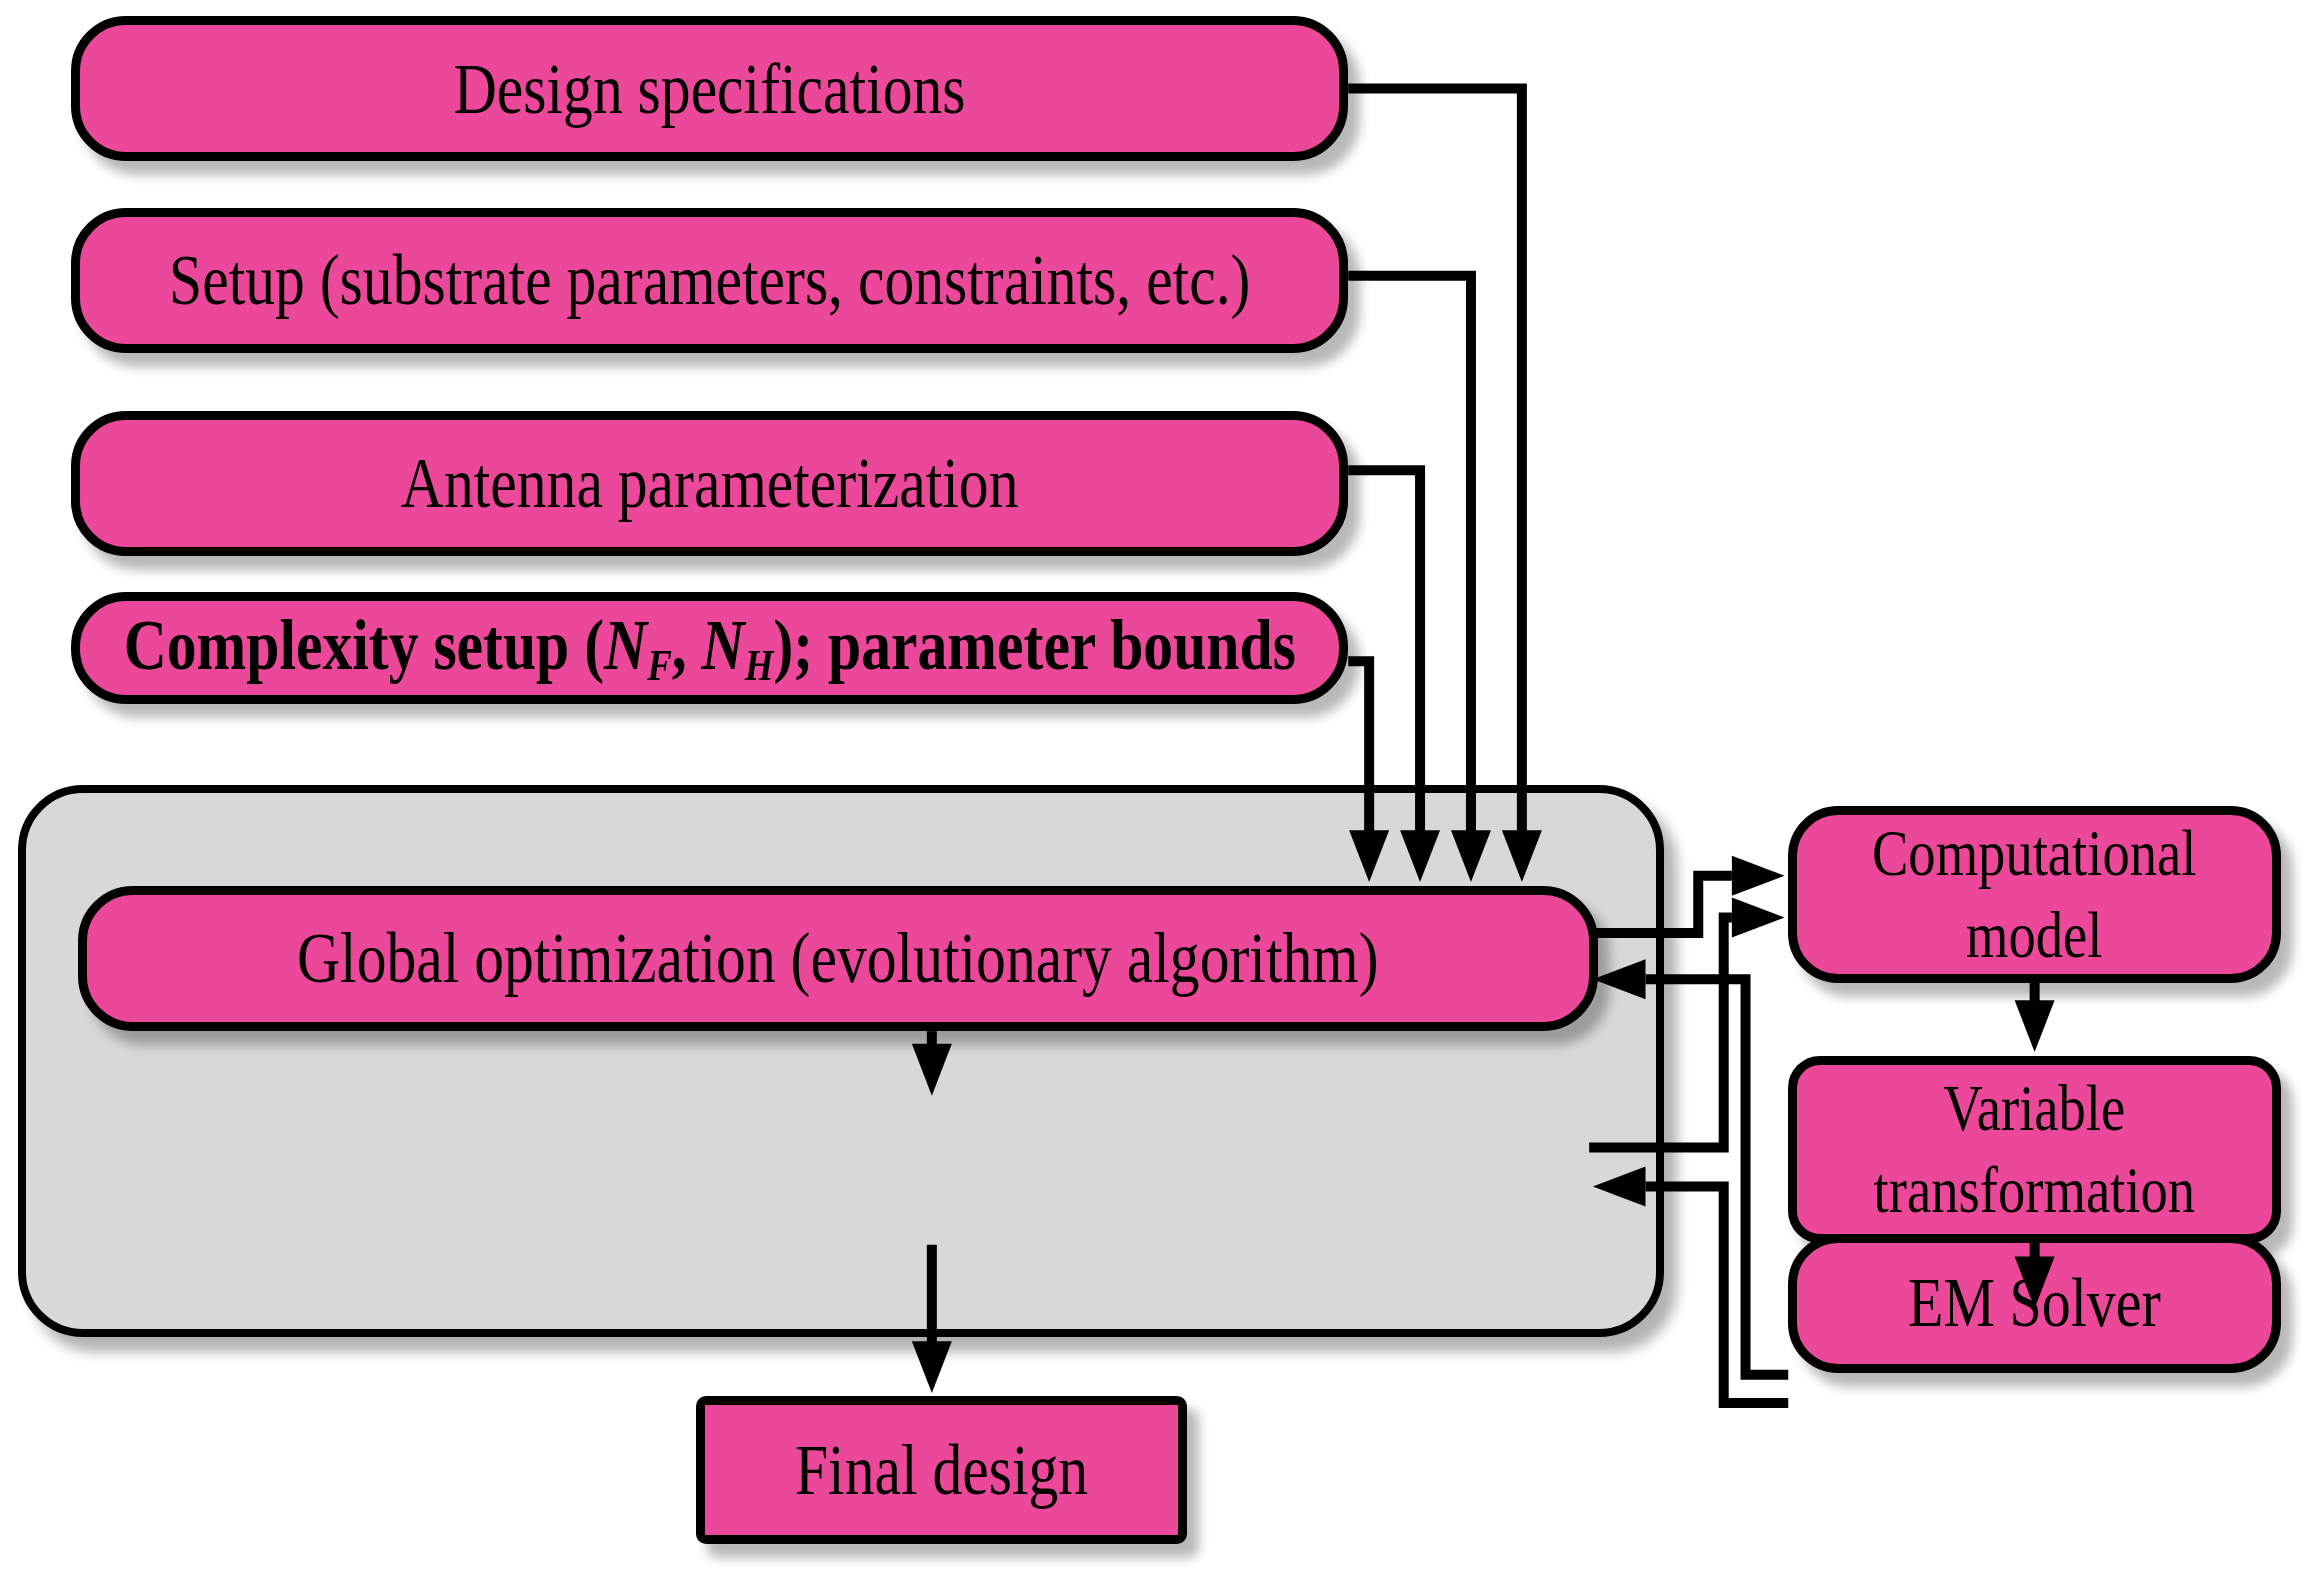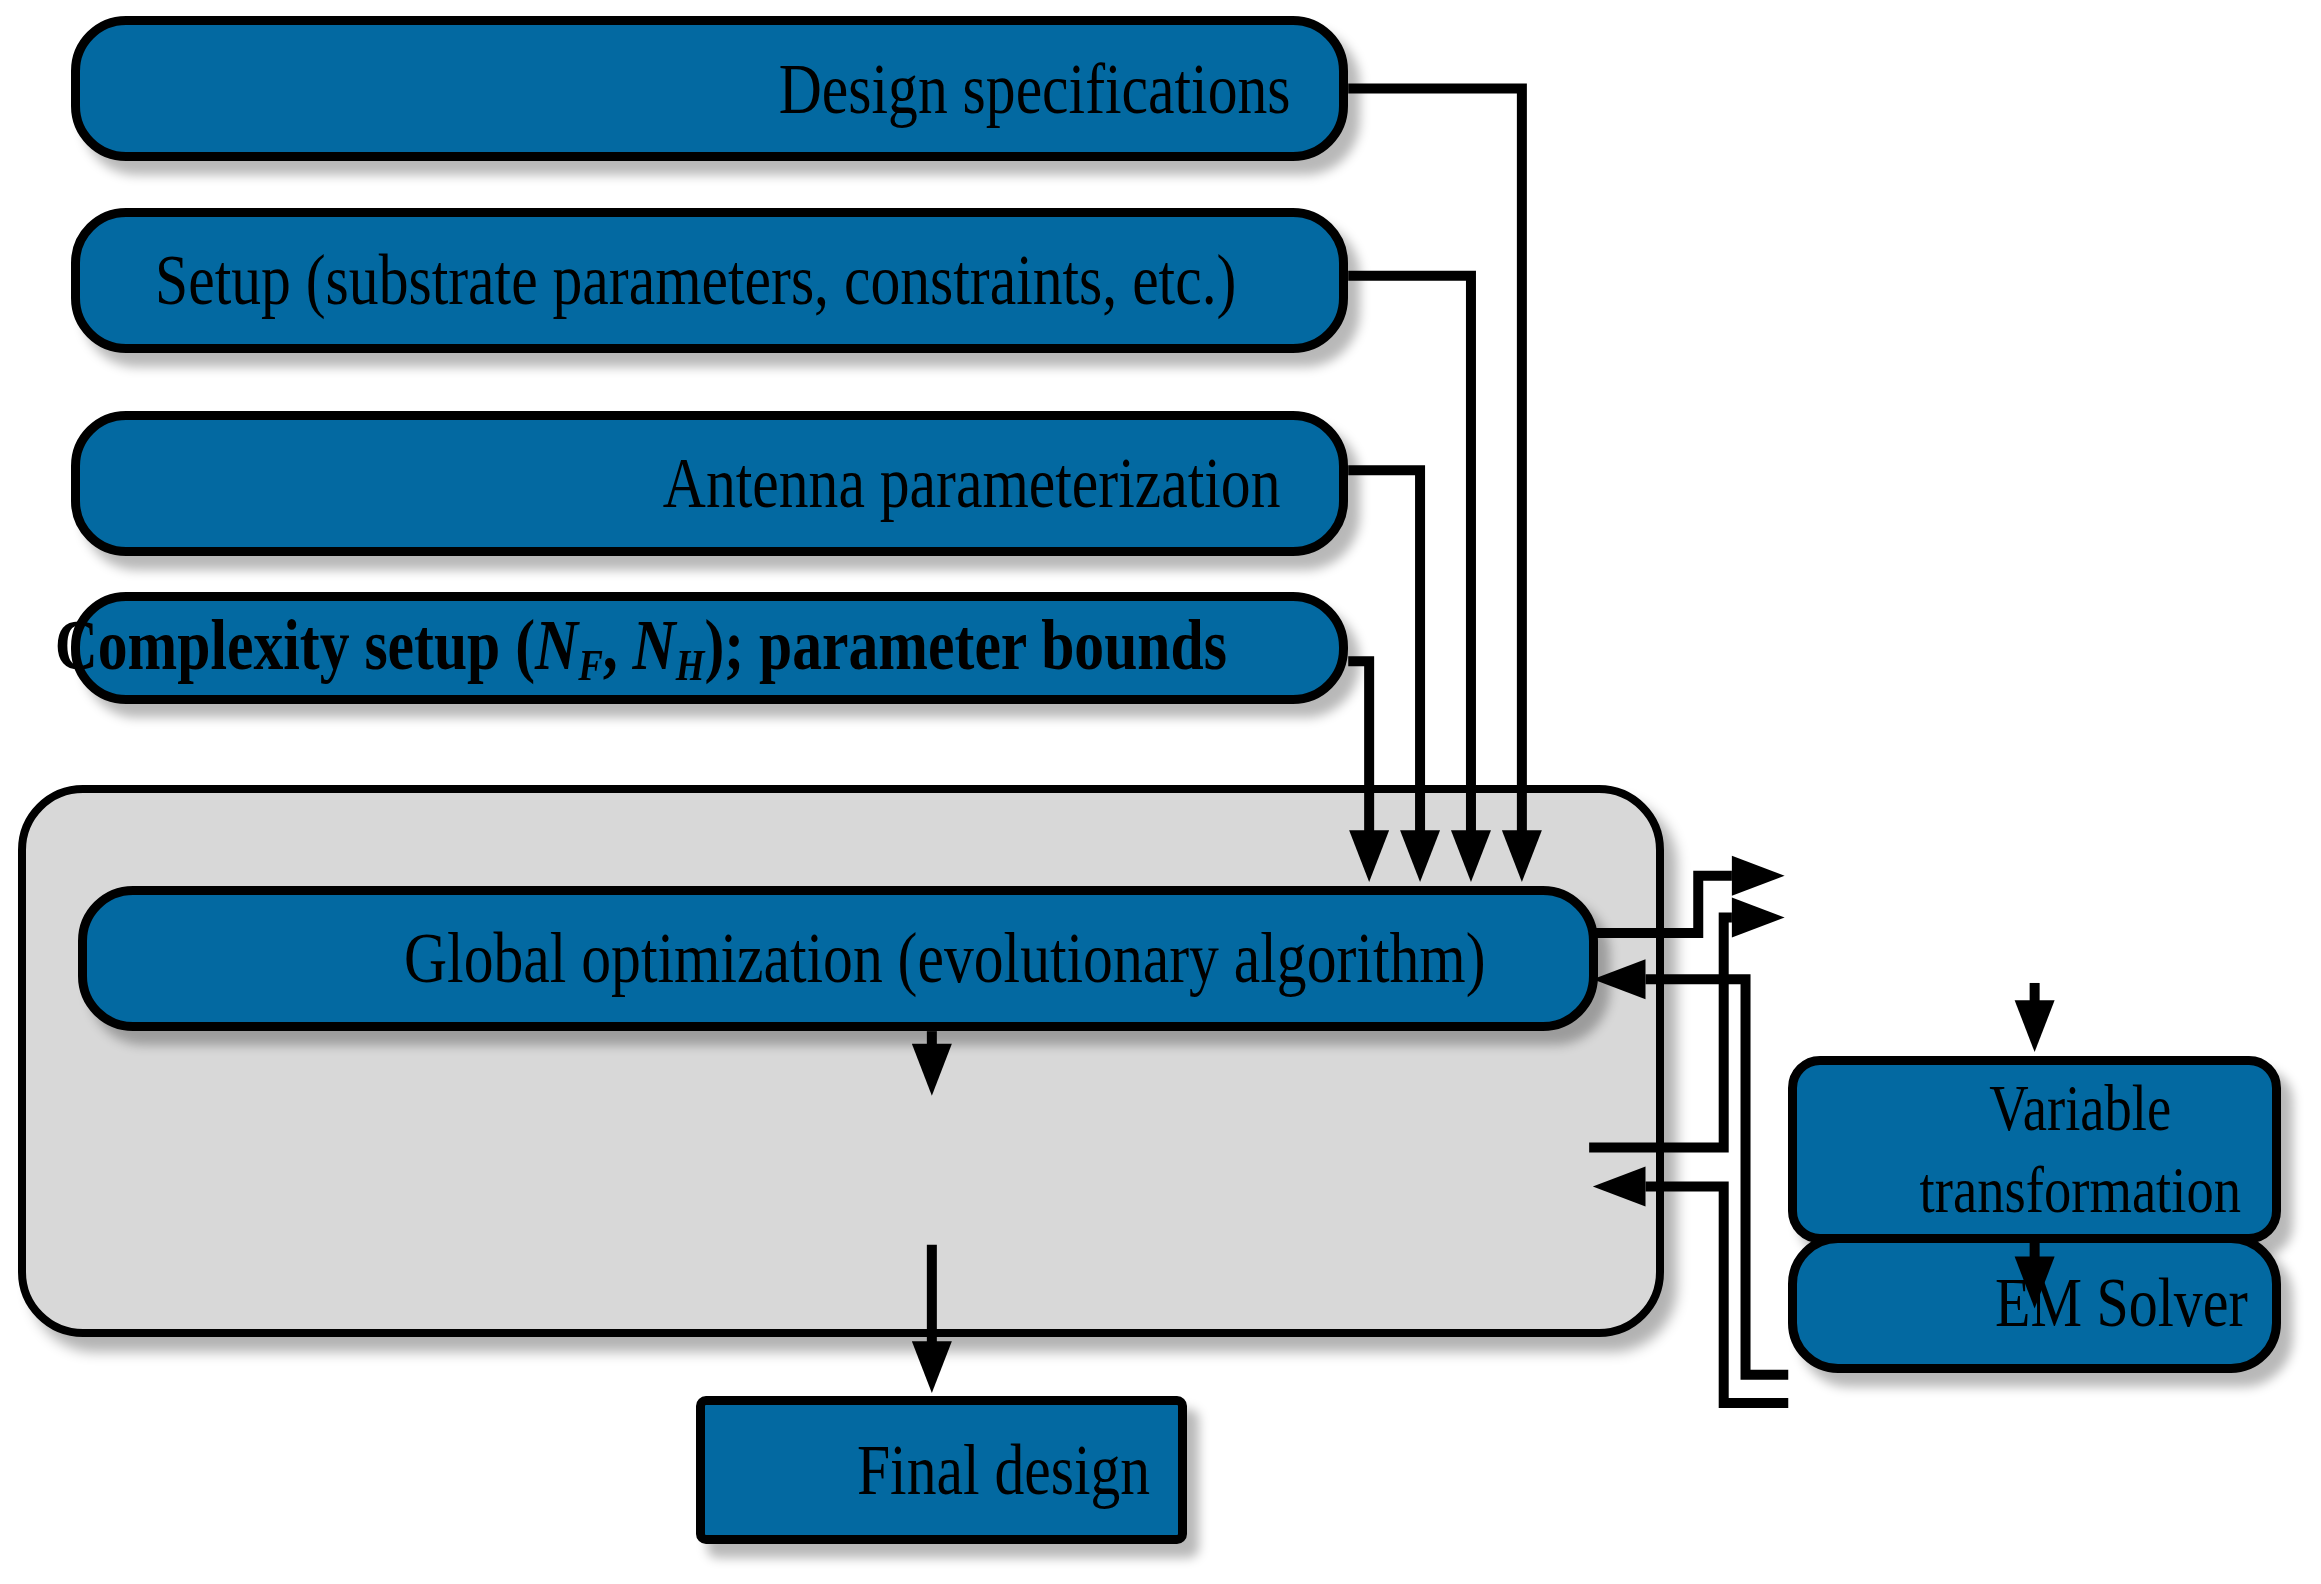--- a/index.html
+++ b/index.html
@@ -8,23 +8,23 @@
     position:relative; width:2321px; height:1585px;
     background:#ffffff; overflow:hidden;
     font-family:"Liberation Serif", serif; color:#000;
   }
   .group {
     position:absolute; background:#d8d8d8;
     border:8.2px solid #000; border-radius:65px;
     box-shadow:12.7px 14.5px 12.7px rgba(0,0,0,0.30);
   }
   .node {
-    position:absolute; background:#0369a1;
+    position:absolute; background:#ec4899;
     border:9px solid #000; border-radius:55px;
-    display:flex; align-items:center; justify-content:flex-end;
+    display:flex; align-items:center; justify-content:center;
     text-align:center;
     box-shadow:11.8px 13.6px 11px rgba(0,0,0,0.28);
   }
   .node .lbl {
     display:inline-block; transform:scaleX(0.84);
     white-space:nowrap; font-size:71px; line-height:1.08;
   }
   .node .lbl.two { white-space:normal; font-size:65px; line-height:1.25; }
   .node .lbl.em  { font-size:69px; }
   sub.vs { font-size:0.62em; font-style:italic; vertical-align:-0.25em; }
@@ -58,20 +58,26 @@
 
   <div class="node" style="left:78px; top:886px; width:1520px; height:145px;">
     <span class="lbl">Global optimization (evolutionary algorithm)</span>
   </div>
 
 
   <div class="node" style="left:696px; top:1396px; width:491px; height:148px; border-radius:10px;">
     <span class="lbl">Final design</span>
   </div>
 
+  <div class="node" style="left:1788px; top:806px; width:493px; height:177px; border-radius:50px;">
+    <span class="lbl two">
+      <div>Computational</div>
+      <div>model</div>
+    </span>
+  </div>
 
   <div class="node" style="left:1788px; top:1056px; width:493px; height:187px; border-radius:32px;">
     <span class="lbl two">
       <div>Variable</div>
       <div>transformation</div>
     </span>
   </div>
 
   <div class="node" style="left:1788px; top:1234px; width:493px; height:139px; border-radius:50px;">
     <span class="lbl em">EM Solver</span>

